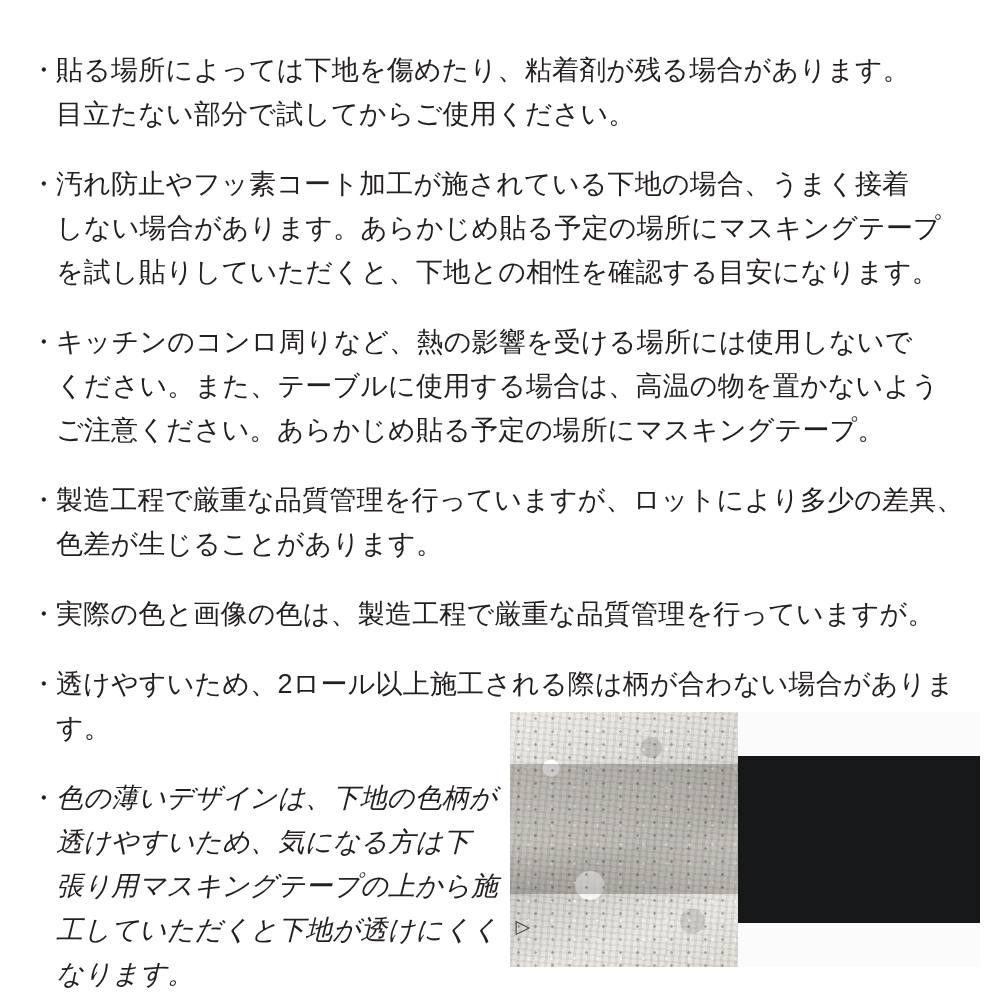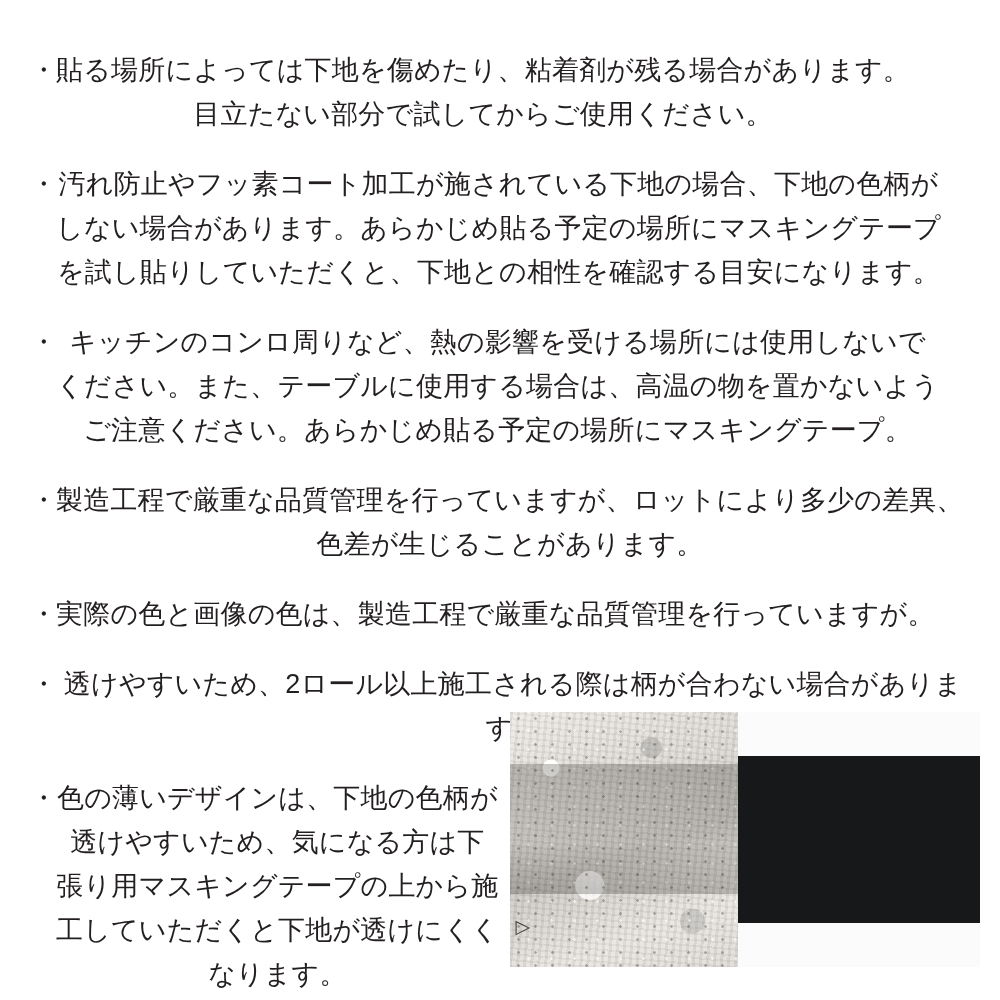--- a/index.html
+++ b/index.html
@@ -33,29 +33,29 @@
     line-height: 44px;
     width: 26px;
     color: #231f20;
   }
   .note-body {
     font-size: 27px;
     line-height: 44px;
     letter-spacing: 0.2px;
     color: #231f20;
     white-space: pre-line;
-    text-align: center;
   }
 
   
   .note-last {
     margin-bottom: 0;
   }
   .note-last .note-body {
     max-width: 480px;
+    font-style: italic;
   }
 
   .sample-block {
     position: absolute;
     right: 20px;
     top: 712px;
     width: 470px;
   }
   .sample-img {
     position: relative;
@@ -157,21 +157,21 @@
 <div class="page">
 
   <div class="note">
     <span class="bullet">・</span>
     <span class="note-body">貼る場所によっては下地を傷めたり、粘着剤が残る場合があります。
 目立たない部分で試してからご使用ください。</span>
   </div>
 
   <div class="note">
     <span class="bullet">・</span>
-    <span class="note-body">汚れ防止やフッ素コート加工が施されている下地の場合、下地の色柄が
+    <span class="note-body">汚れ防止やフッ素コート加工が施されている下地の場合、うまく接着
 しない場合があります。あらかじめ貼る予定の場所にマスキングテープ
 を試し貼りしていただくと、下地との相性を確認する目安になります。</span>
   </div>
 
   <div class="note">
     <span class="bullet">・</span>
     <span class="note-body">キッチンのコンロ周りなど、熱の影響を受ける場所には使用しないで
 ください。また、テーブルに使用する場合は、高温の物を置かないよう
 ご注意ください。あらかじめ貼る予定の場所にマスキングテープ。</span>
   </div>

